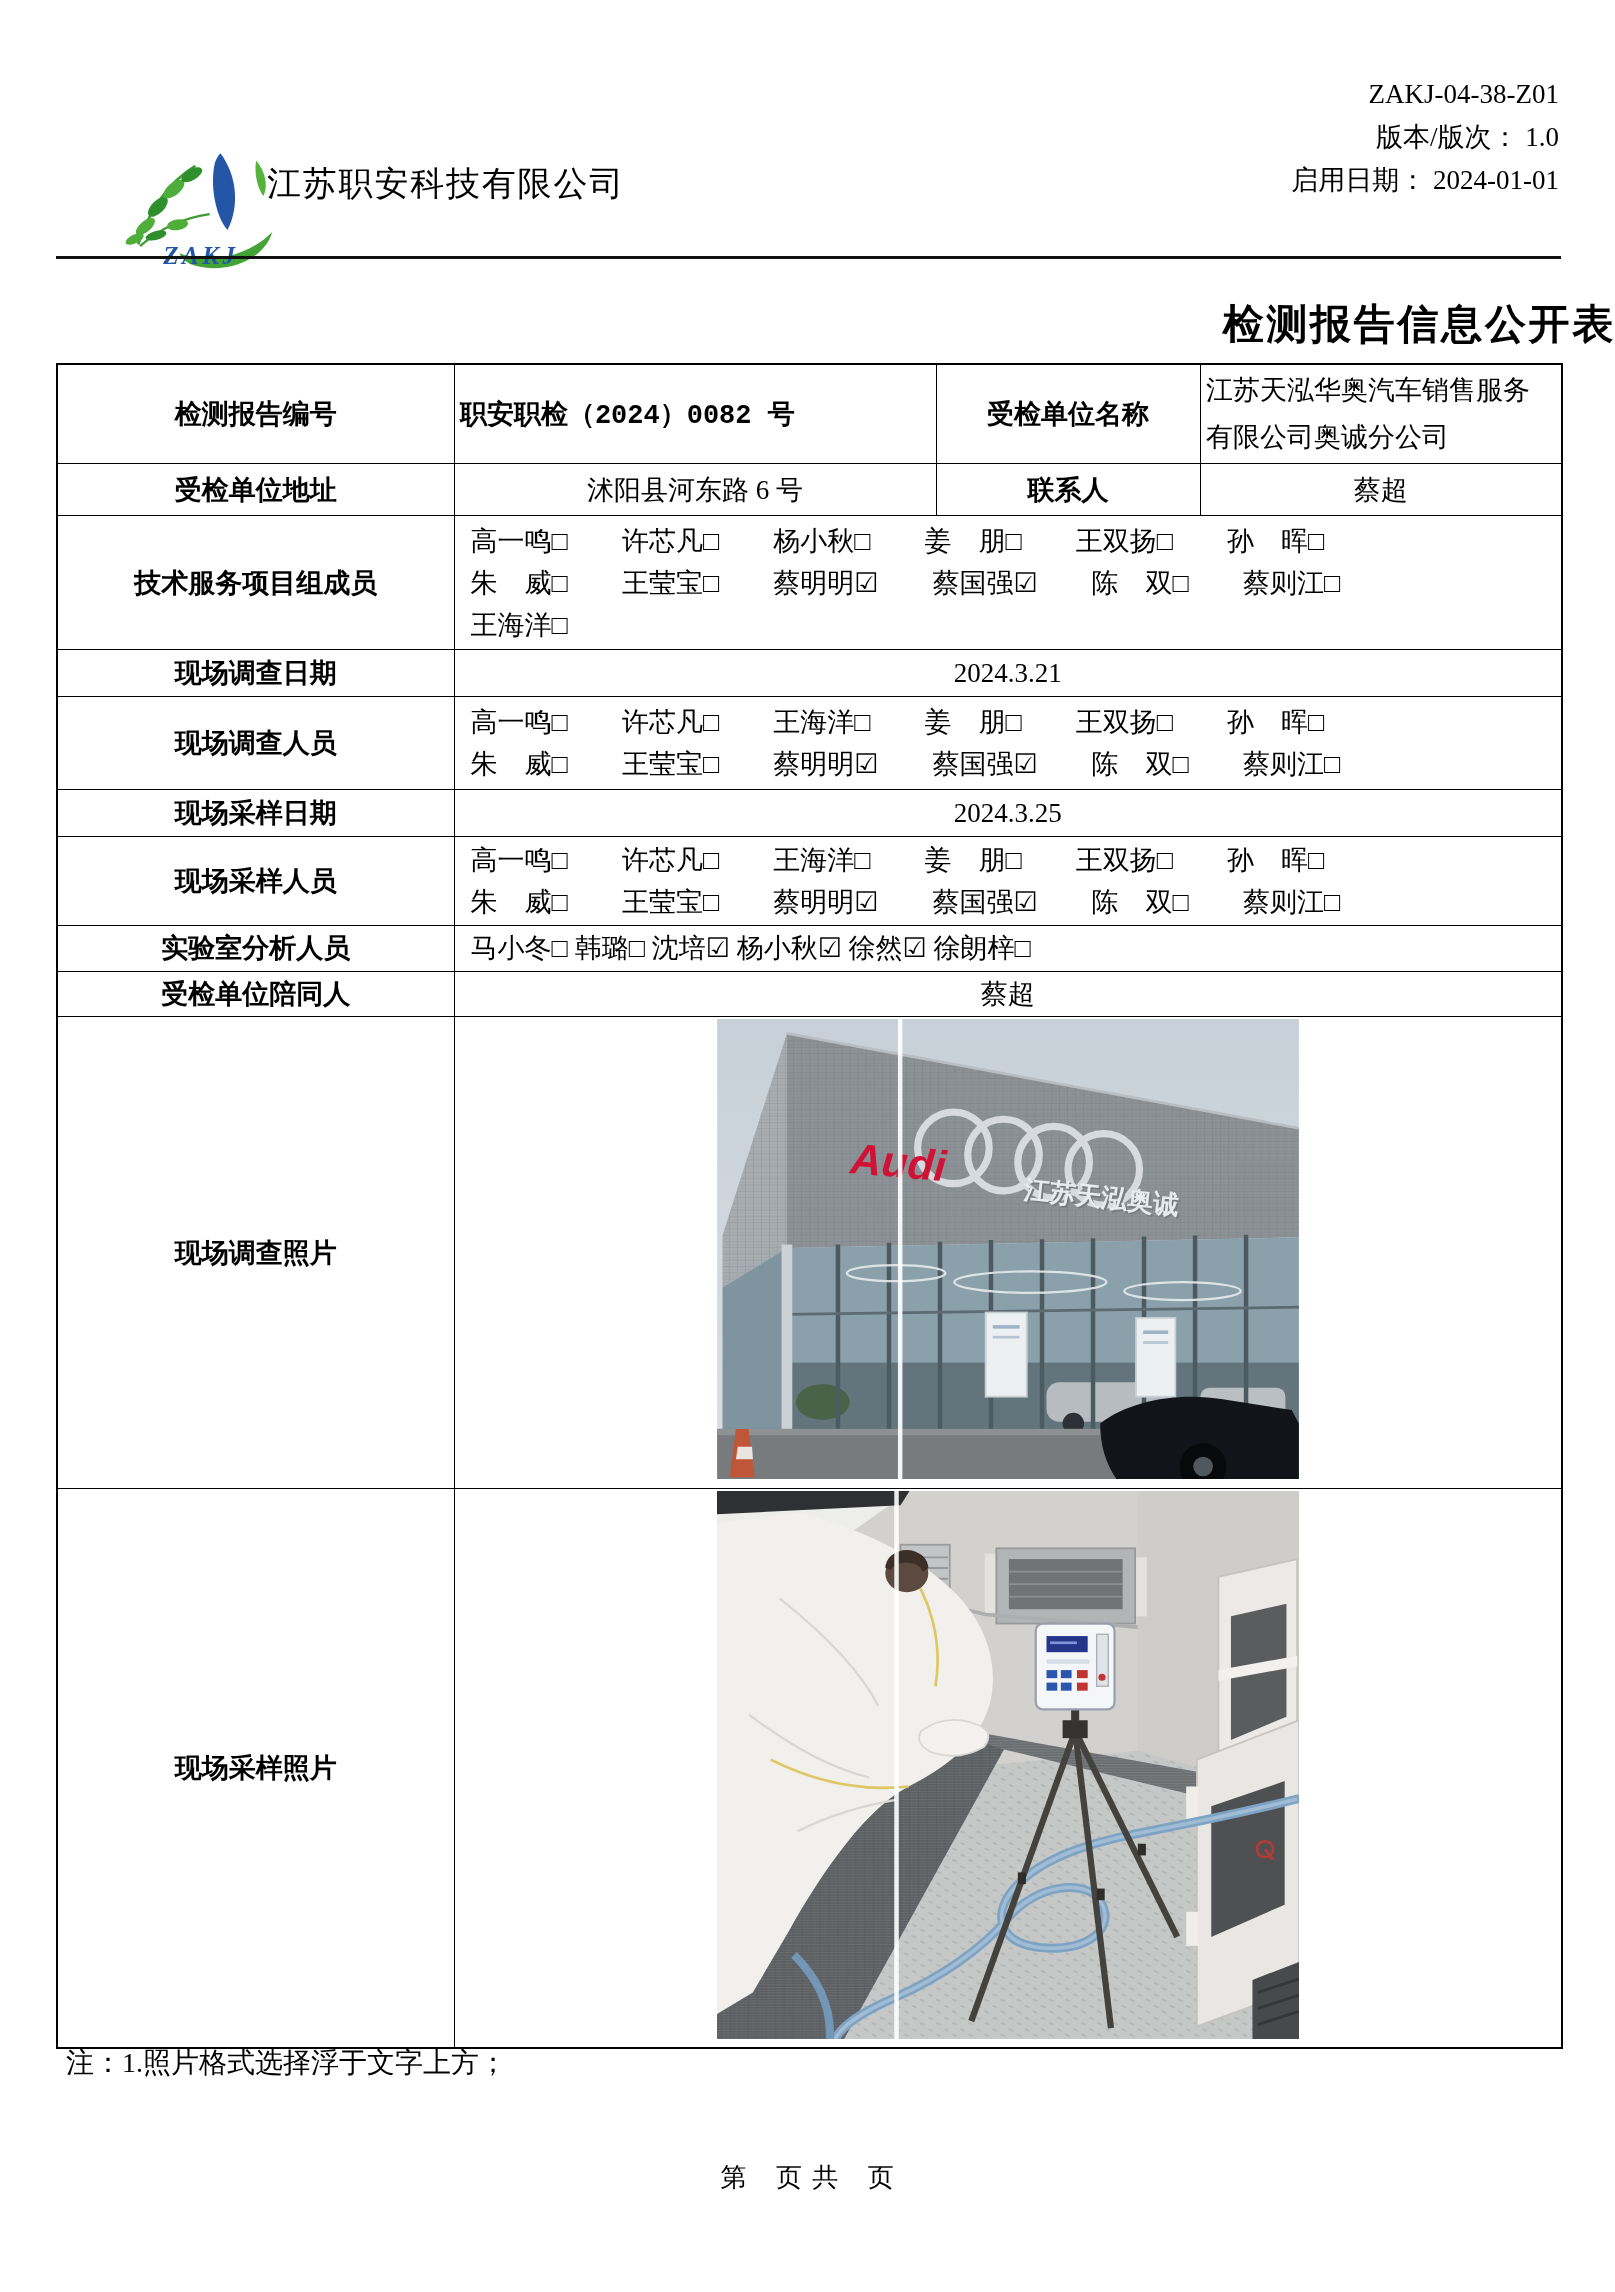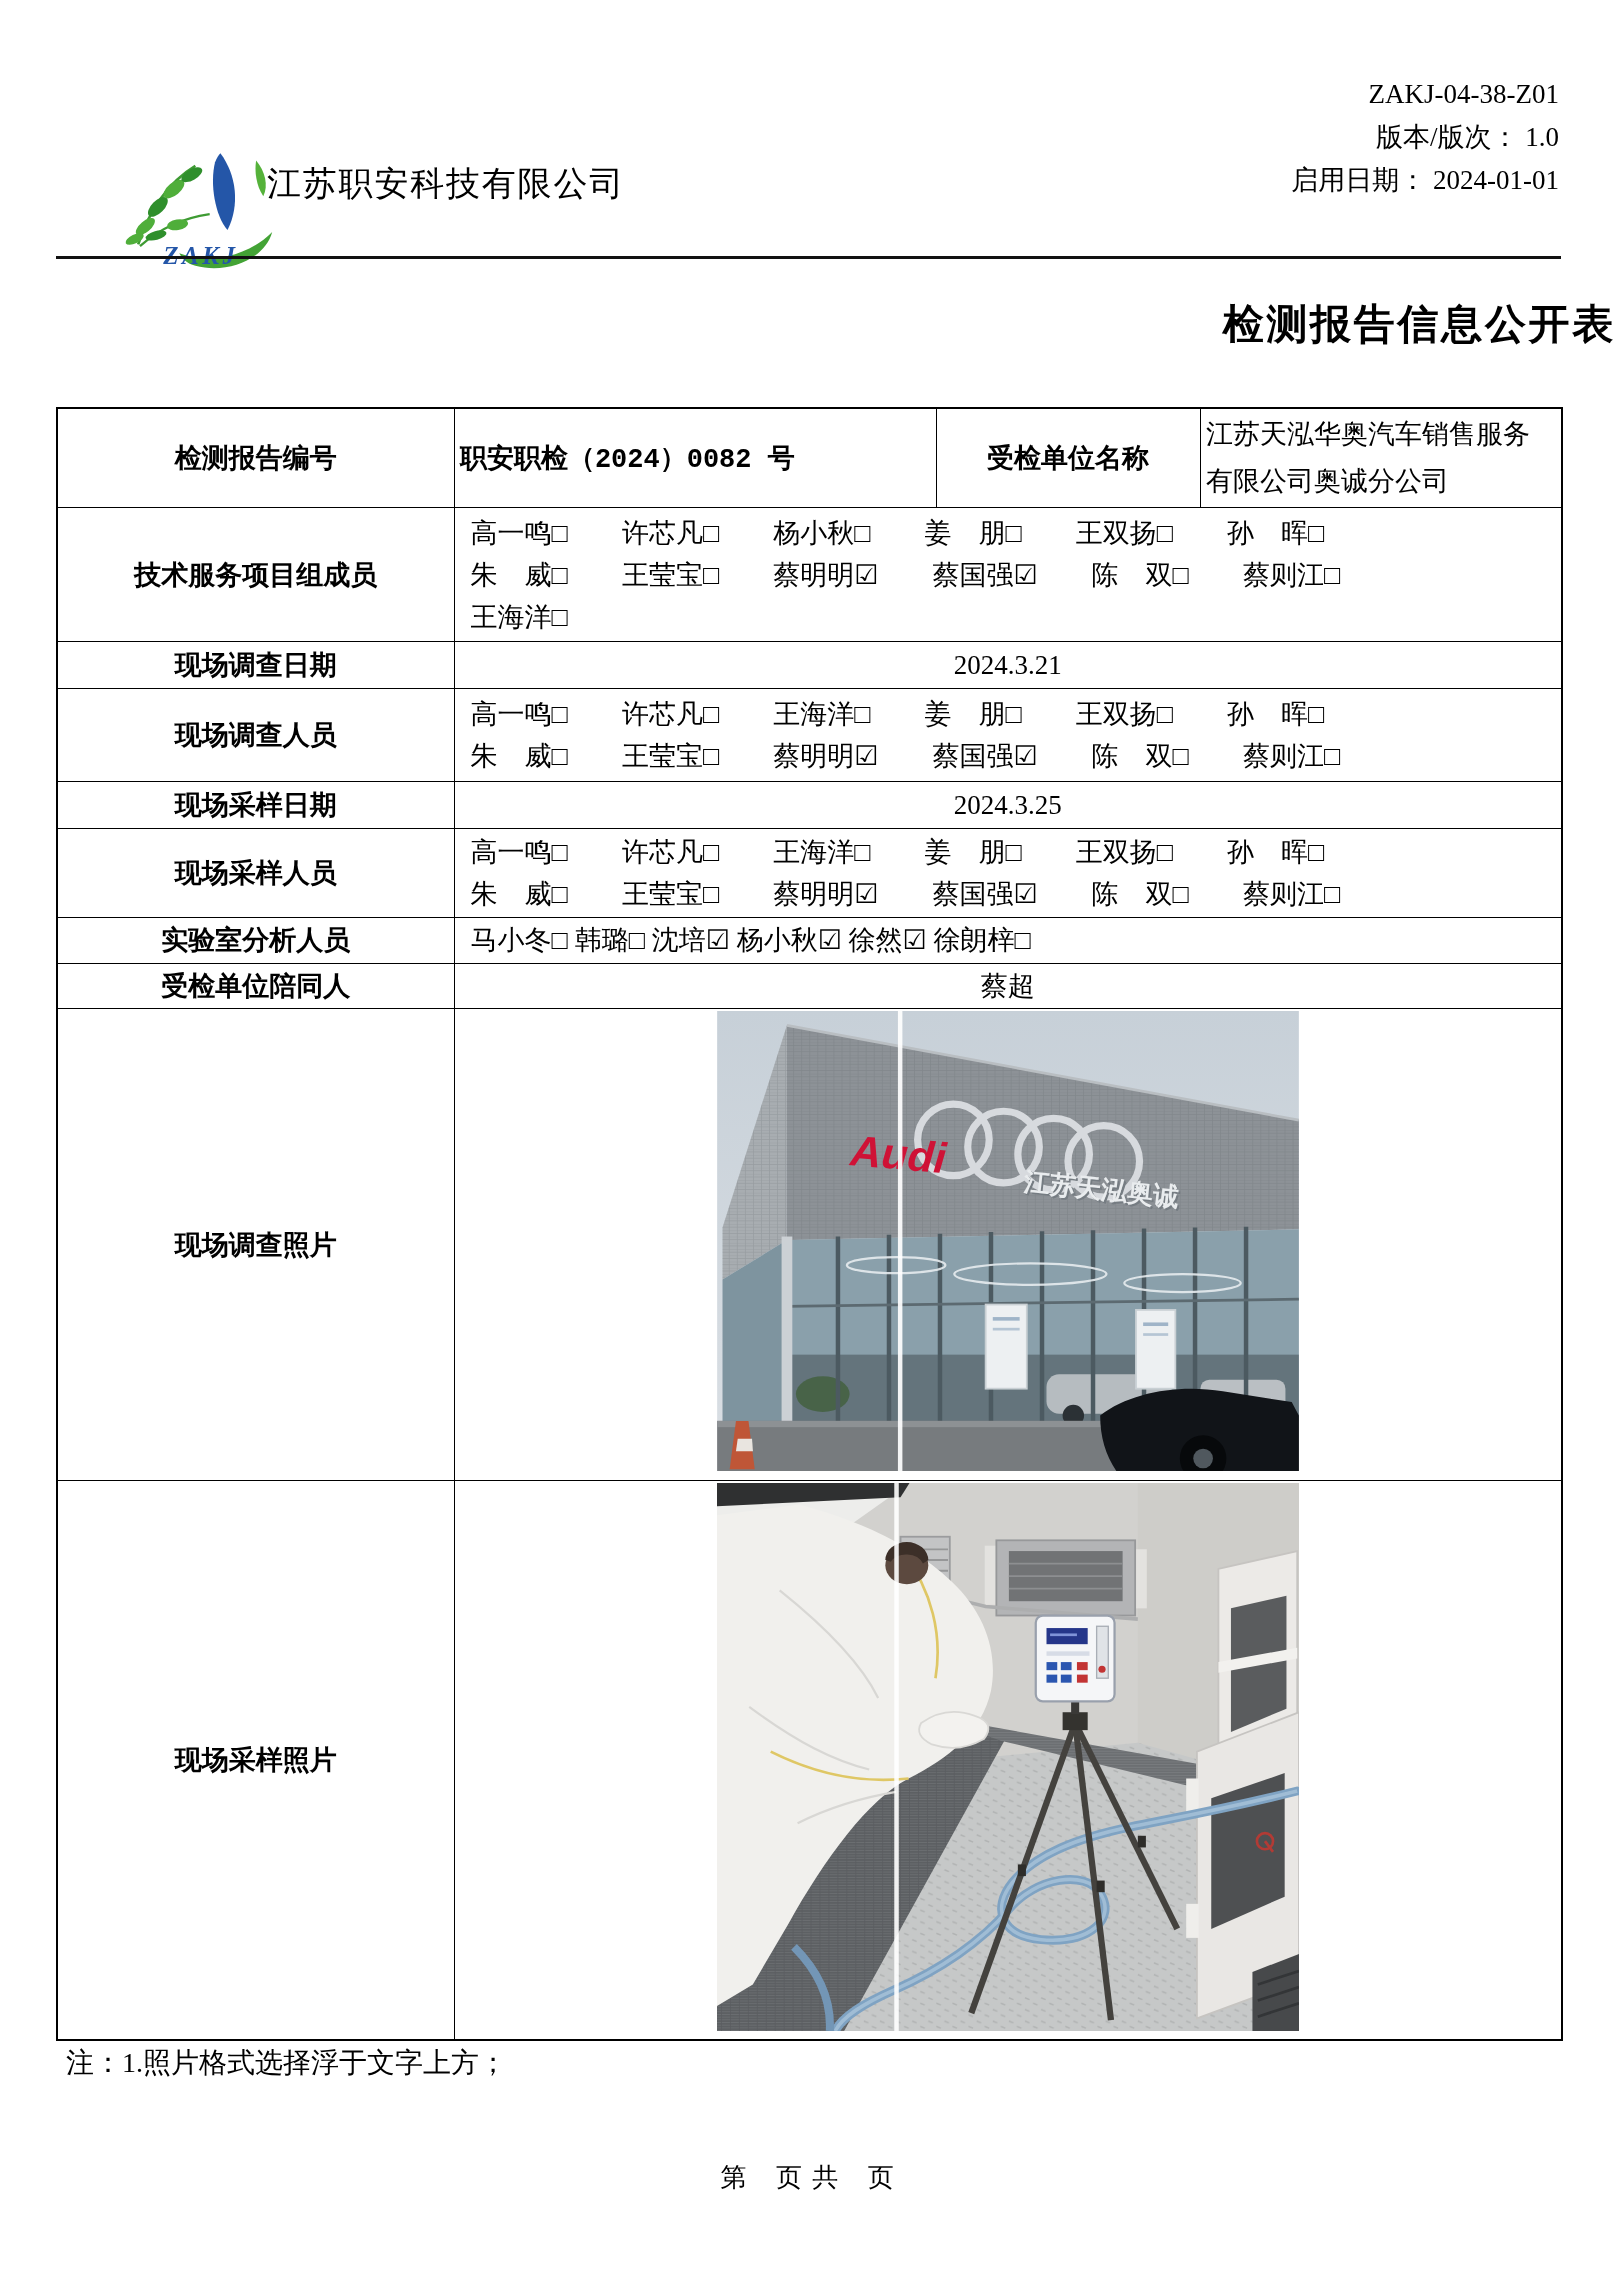--- a/index.html
+++ b/index.html
@@ -11,21 +11,21 @@
   .company-name{position:absolute;left:267px;top:161px;font-size:34px;letter-spacing:1.8px;}
   .header-right{position:absolute;top:73px;right:57px;text-align:right;font-size:27px;line-height:43px;}
   .header-rule{position:absolute;left:56px;width:1505px;top:256px;border-top:3.6px solid #111;}
 
   
   .doc-title{position:absolute;top:297px;left:0;width:100%;text-align:right;
     font-family:"Liberation Sans",sans-serif;font-weight:bold;font-size:41px;letter-spacing:2.7px;}
 
   
   table.main{position:absolute;left:56px;top:363px;width:1505px;border-collapse:collapse;
-    table-layout:fixed;border:2.7px solid #000;margin-top:44px;}
+    table-layout:fixed;border:2.7px solid #000;}
   table.main td{border:1.8px solid #000;font-size:27px;vertical-align:middle;padding:1.8px 5.4px;overflow:hidden;}
   td.lbl{font-family:"Liberation Sans",sans-serif;font-weight:bold;text-align:center;}
   td.val-center{text-align:center;}
   td.bold-val{font-family:Liberation Mono, monospace;font-weight:bold;text-align:left;padding-left:16px;}
   td.wrap-val{text-align:left;padding:5.4px 12.5px;line-height:1.75;}
   .name-line{padding-left:10.7px;line-height:42px;white-space:nowrap;}
   td.photo-cell{text-align:center;padding:3.6px 0;}
   .photo-frame{display:inline-block;line-height:0;}
 
   
@@ -75,20 +75,26 @@
       </colgroup>
 
     <tbody>
         <tr style="height:99px">
       <td class="lbl">检测报告编号</td>
       <td class="bold-val">职安职检（2024）0082 号</td>
       <td class="lbl">受检单位名称</td>
       <td class="wrap-val">江苏天泓华奥汽车销售服务有限公司奥诚分公司</td>
     </tr>
 
+    <tr style="height:52px">
+      <td class="lbl">受检单位地址</td>
+      <td class="val-center">沭阳县河东路 6 号</td>
+      <td class="lbl">联系人</td>
+      <td class="val-center">蔡超</td>
+    </tr>
 
     <tr style="height:134px">
       <td class="lbl">技术服务项目组成员</td>
       <td colspan="3">
         <div class="name-line">高一鸣□　　许芯凡□　　杨小秋□　　姜　朋□　　王双扬□　　孙　晖□</div>
         <div class="name-line">朱　威□　　王莹宝□　　蔡明明☑　　蔡国强☑　　陈　双□　　蔡则江□</div>
         <div class="name-line">王海洋□</div>
       </td>
     </tr>
 

